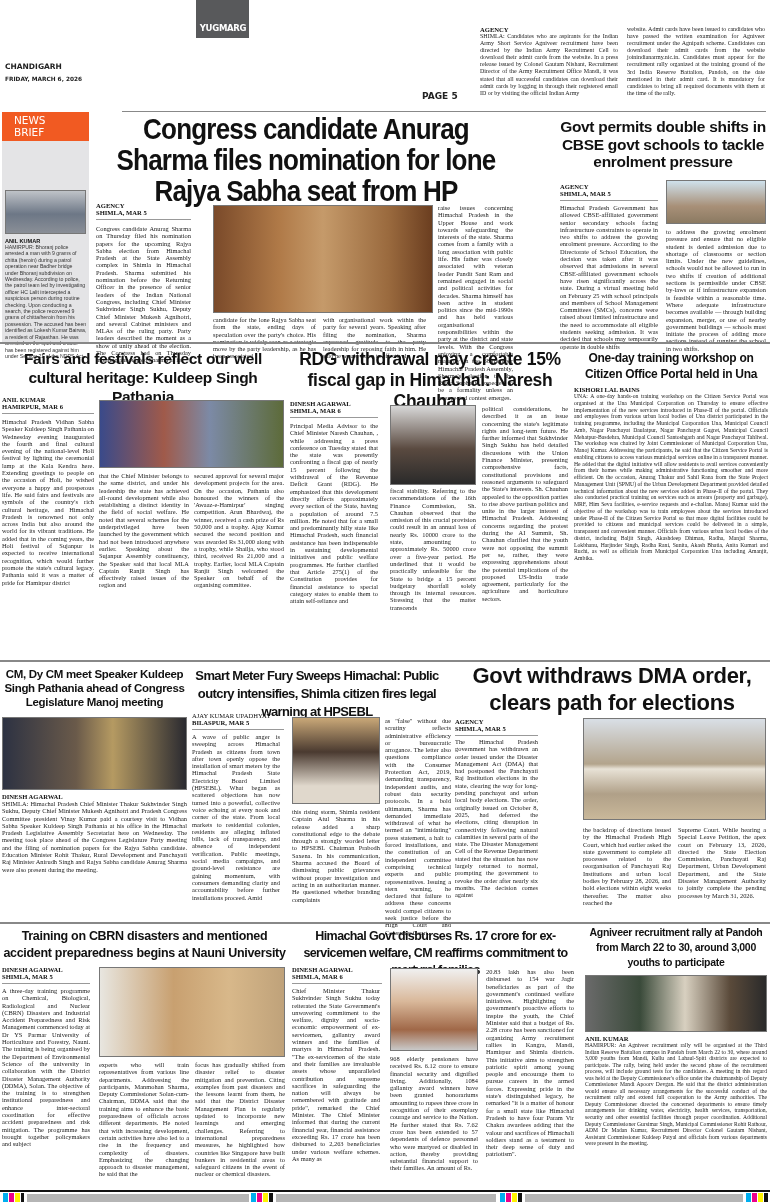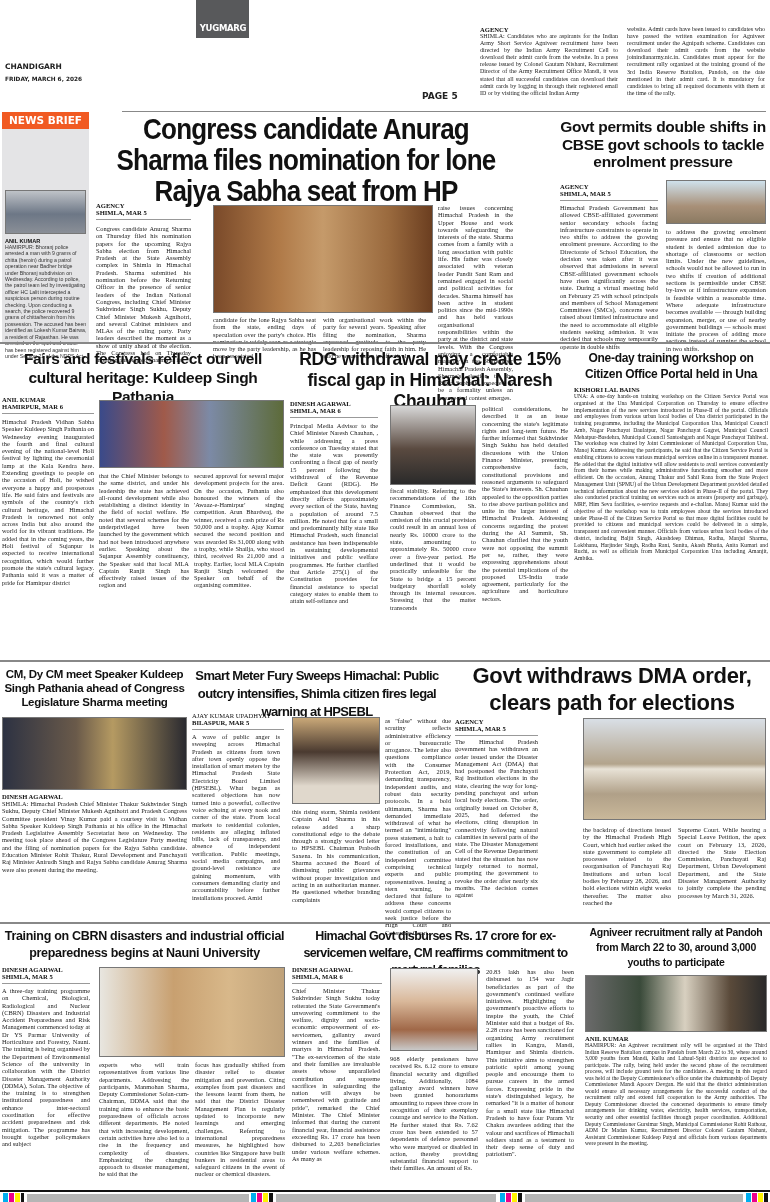--- a/index.html
+++ b/index.html
@@ -26,21 +26,21 @@
 </div>
 
 <div class="abs" style="left:480px;top:26px;width:286px;">
   <div class="byline">AGENCY</div>
   <div class="body-text" style="position:absolute;left:0;top:7px;width:138px;font-size:6px;line-height:7.1px;">SHIMLA: Candidates who are aspirants for the Indian Army Short Service Agniveer recruitment have been directed by the Indian Army Recruitment Cell to download their admit cards from the website. In a press release issued by Colonel Gautam Nishant, Recruitment Director of the Army Recruitment Office Mandi, it was stated that all successful candidates can download their admit cards by logging in through their registered email ID or by visiting the official Indian Army</div>
   <div class="body-text" style="position:absolute;left:147px;top:0;width:138px;font-size:6px;line-height:7.1px;">website. Admit cards have been issued to candidates who have passed the written examination for Agniveer recruitment under the Agnipath scheme. Candidates can download their admit cards from the website joinindianarmy.nic.in. Candidates must appear for the recruitment rally organized at the training ground of the 3rd India Reserve Battalion, Pandoh, on the date mentioned in their admit card. It is mandatory for candidates to bring all required documents with them at the time of the rally.</div>
 </div>
 <div class="abs" style="left:122px;top:111px;width:644px;height:1px;background:#888;"></div>
 
 <div class="abs" style="left:2px;top:112px;width:87px;height:232px;background:#e4e4e6;">
-  <div class="sans" style="background:#f15a22;color:#fff;font-size:10.5px;font-weight:bold;text-align:center;padding:2px 0 3px;">NEWS BRIEF</div>
+  <div class="sans" style="background:#f15a22;color:#fff;font-size:10.5px;font-weight:normal;text-align:left;padding:2px 12px 3px;">NEWS BRIEF</div>
   <div class="photo" style="left:3px;top:78px;width:81px;height:44px;background:linear-gradient(180deg,#bfc3c8,#6d7786 55%,#8a8f97);"></div>
   <div class="abs cond" style="left:3px;top:126px;font-size:5.6px;font-weight:bold;">ANIL KUMAR</div>
   <div class="abs cond" style="left:3px;top:132px;width:82px;font-size:5.2px;line-height:6.4px;color:#333;">HAMIRPUR: Bhoranj police arrested a man with 9 grams of chitta (heroin) during a patrol operation near Badher bridge under Bhoranj subdivision on Wednesday. According to police, the patrol team led by investigating officer HC Lalit intercepted a suspicious person during routine checking. Upon conducting a search, the police recovered 9 grams of chitta/heroin from his possession. The accused has been identified as Lokesh Kumar Bairwa, a resident of Rajasthan. He was arrested on the spot and a case has been registered against him under Section 21 of the NDPS Act.</div>
 </div>
 
 <div class="head cond" style="left:96px;top:114px;width:420px;font-size:26px;line-height:27px;font-weight:900;transform:scaleY(1.15);transform-origin:top;letter-spacing:-0.8px;">Congress candidate Anurag Sharma files nomination for lone Rajya Sabha seat from HP</div>
 <div class="abs" style="left:96px;top:202px;width:95px;">
   <div class="byline">AGENCY</div>
   <div class="byline byline-rule">SHIMLA, MAR 5</div>
 </div>
@@ -80,21 +80,21 @@
 <div class="photo" style="left:390px;top:405px;width:86px;height:80px;background:linear-gradient(180deg,#d8d8d8,#5a4a40 55%,#2a2a2a);"></div>
 <div class="body-text abs" style="left:390px;top:487px;width:86px;">fiscal stability. Referring to the recommendations of the 16th Finance Commission, Sh. Chauhan observed that the omission of this crucial provision could result in an annual loss of nearly Rs. 10000 crore to the state, amounting to approximately Rs. 50000 crore over a five-year period. He underlined that it would be practically unfeasible for the State to bridge a 15 percent budgetary shortfall solely through its internal resources. Stressing that the matter transcends</div>
 <div class="body-text abs" style="left:482px;top:405px;width:86px;">political considerations, he described it as an issue concerning the state's legitimate rights and long-term future. He further informed that Sukhvinder Singh Sukhu has held detailed discussions with the Union Finance Minister, presenting comprehensive facts, constitutional provisions and reasoned arguments to safeguard the State's interests. Sh. Chauhan appealed to the opposition parties to rise above partisan politics and unite in the larger interest of Himachal Pradesh. Addressing concerns regarding the protest during the AI Summit, Sh. Chauhan clarified that the youth were not opposing the summit per se, rather, they were expressing apprehensions about the potential implications of the proposed US-India trade agreement, particularly for the agriculture and horticulture sectors.</div>
 
 <div class="head sans" style="left:574px;top:350px;width:194px;font-size:12px;line-height:16px;">One-day training workshop on Citizen Office Portal held in Una</div>
 <div class="byline abs" style="left:574px;top:386px;">KISHORI LAL BAINS</div>
 <div class="body-text abs" style="left:574px;top:393px;width:194px;font-size:5.7px;line-height:6.75px;">UNA: A one-day hands-on training workshop on the Citizen Service Portal was organised at the Una Municipal Corporation on Thursday to ensure effective implementation of the new services introduced in Phase-II of the portal. Officials and employees from various urban local bodies of Una district participated in the training programme, including the Municipal Corporation Una, Municipal Council Amb, Nagar Panchayat Daulatpur, Nagar Panchayat Gagret, Municipal Council Mehatpur-Basdehra, Municipal Council Santoshgarh and Nagar Panchayat Tahliwal. The workshop was chaired by Joint Commissioner of Municipal Corporation Una, Manoj Kumar. Addressing the participants, he said that the Citizen Service Portal is enabling citizens to access various municipal services online in a transparent manner. He added that the digital initiative will allow residents to avail services conveniently from their homes while making administrative functioning smoother and more efficient. On the occasion, Anurag Thakur and Sahil Rana from the State Project Management Unit (SPMU) of the Urban Development Department provided detailed technical information about the new services added in Phase-II of the portal. They also conducted practical training on services such as arrears (property and garbage), MRF, Him Seva facilities, e-service requests and e-challan. Manoj Kumar said the objective of the workshop was to train employees about the services introduced under Phase-II of the Citizen Service Portal so that more digital facilities could be provided to citizens and municipal services could be delivered in a simple, transparent and convenient manner. Officials from various urban local bodies of the district, including Baljit Singh, Akashdeep Dhiman, Radha, Manjul Sharma, Lokbhanu, Harjinder Singh, Radha Rani, Sunita, Akash Bhatia, Anita Kumari and Ruchi, as well as officials from Municipal Corporation Una including Amanjit, Ambika.</div>
 
 <div class="hrule" style="top:660px;"></div>
 
-<div class="head sans" style="left:2px;top:667px;width:185px;font-size:11.5px;line-height:14px;">CM, Dy CM meet Speaker Kuldeep Singh Pathania ahead of Congress Legislature Sharma meeting</div>
+<div class="head sans" style="left:2px;top:667px;width:185px;font-size:11.5px;line-height:14px;">CM, Dy CM meet Speaker Kuldeep Singh Pathania ahead of Congress Legislature Manoj meeting</div>
 <div class="photo" style="left:2px;top:717px;width:185px;height:73px;background:linear-gradient(90deg,#2d3242,#6a5a4a 40%,#b59a62 60%,#2a2a30);"></div>
 <div class="byline abs" style="left:2px;top:793px;">DINESH AGARWAL</div>
 <div class="body-text abs" style="left:2px;top:800px;width:185px;">SHIMLA: Himachal Pradesh Chief Minister Thakur Sukhvinder Singh Sukhu, Deputy Chief Minister Mukesh Agnihotri and Pradesh Congress Committee president Vinay Kumar paid a courtesy visit to Vidhan Sabha Speaker Kuldeep Singh Pathania at his office in the Himachal Pradesh Legislative Assembly Secretariat here on Wednesday. The meeting took place ahead of the Congress Legislature Party meeting and the filing of nomination papers for the Rajya Sabha candidate. Education Minister Rohit Thakur, Rural Development and Panchayati Raj Minister Anirudh Singh and Rajya Sabha candidate Anurag Sharma were also present during the meeting.</div>
 
 <div class="head cond" style="left:192px;top:667px;width:250px;font-size:13px;line-height:18px;letter-spacing:-0.6px;">Smart Meter Fury Sweeps Himachal: Public outcry intensifies, Shimla citizen fires legal warning at HPSEBL</div>
 <div class="abs" style="left:192px;top:712px;width:92px;">
   <div class="byline" style="font-weight:normal;">AJAY KUMAR UPADHYAY</div>
   <div class="byline byline-rule">BILASPUR, MAR 5</div>
 </div>
 <div class="body-text abs" style="left:192px;top:733px;width:88px;">A wave of public anger is sweeping across Himachal Pradesh as citizens from town after town openly oppose the installation of smart meters by the Himachal Pradesh State Electricity Board Limited (HPSEBL). What began as scattered objections has now turned into a powerful, collective voice echoing at every nook and corner of the state. From local markets to residential colonies, residents are alleging inflated bills, lack of transparency, and absence of independent verification. Public meetings, social media campaigns, and ground-level resistance are gaining momentum, with consumers demanding clarity and accountability before further installations proceed. Amid</div>
@@ -107,21 +107,21 @@
   <div class="byline">AGENCY</div>
   <div class="byline byline-rule">SHIMLA, MAR 5</div>
 </div>
 <div class="body-text abs" style="left:455px;top:738px;width:83px;">The Himachal Pradesh government has withdrawn an order issued under the Disaster Management Act (DMA) that had postponed the Panchayati Raj Institution elections in the state, clearing the way for long-pending panchayat and urban local body elections. The order, originally issued on October 8, 2025, had deferred the elections, citing disruption in connectivity following natural calamities in several parts of the state. The Disaster Management Cell of the Revenue Department stated that the situation has now largely returned to normal, prompting the government to revoke the order after nearly six months. The decision comes against</div>
 <div class="photo" style="left:583px;top:718px;width:183px;height:102px;background:linear-gradient(180deg,#d9dfe6,#b3a48c 45%,#e8e2d6 50%,#b0a088 75%,#c9b89a);"></div>
 <div class="body-text abs" style="left:583px;top:826px;width:88px;">the backdrop of directions issued by the Himachal Pradesh High Court, which had earlier asked the state government to complete all processes related to the reorganisation of Panchayati Raj Institutions and urban local bodies by February 28, 2026, and hold elections within eight weeks thereafter. The matter also reached the</div>
 <div class="body-text abs" style="left:678px;top:826px;width:88px;">Supreme Court. While hearing a Special Leave Petition, the apex court on February 13, 2026, directed the State Election Commission, Panchayati Raj Department, Urban Development Department, and the State Disaster Management Authority to jointly complete the pending processes by March 31, 2026.</div>
 
 <div class="hrule" style="top:922px;"></div>
 
-<div class="head sans" style="left:2px;top:928px;width:285px;font-size:12.5px;line-height:17px;">Training on CBRN disasters and industrial official preparedness begins at Nauni University</div>
+<div class="head sans" style="left:2px;top:928px;width:285px;font-size:12.5px;line-height:17px;">Training on CBRN disasters and mentioned accident preparedness begins at Nauni University</div>
 <div class="abs" style="left:2px;top:966px;width:88px;">
   <div class="byline">DINESH AGARWAL</div>
   <div class="byline byline-rule">SHIMLA, MAR 5</div>
 </div>
 <div class="body-text abs" style="left:2px;top:987px;width:88px;">A three-day training programme on Chemical, Biological, Radiological and Nuclear (CBRN) Disasters and Industrial Accident Preparedness and Risk Management commenced today at Dr YS Parmar University of Horticulture and Forestry, Nauni. The training is being organised by the Department of Environmental Science of the university in collaboration with the District Disaster Management Authority (DDMA), Solan. The objective of the training is to strengthen institutional preparedness and enhance inter-sectoral coordination for effective accident preparedness and risk mitigation. The programme has brought together policymakers and subject</div>
 <div class="photo" style="left:99px;top:967px;width:186px;height:90px;background:linear-gradient(90deg,#e8e6e0,#c8a070 40%,#d8b88a 70%,#bfa27a);"></div>
 <div class="body-text abs" style="left:99px;top:1061px;width:90px;">experts who will train representatives from various line departments. Addressing the participants, Manmohan Sharma, Deputy Commissioner Solan-cum-Chairman, DDMA said that the training aims to enhance the basic preparedness of officials across different departments. He noted that with increasing development, certain activities have also led to a rise in the frequency and complexity of disasters. Emphasizing the changing approach to disaster management, he said that the</div>
 <div class="body-text abs" style="left:195px;top:1061px;width:90px;">focus has gradually shifted from disaster relief to disaster mitigation and prevention. Citing examples from past disasters and the lessons learnt from them, he said that the District Disaster Management Plan is regularly updated to incorporate new learnings and emerging challenges. Referring to international preparedness measures, he highlighted how countries like Singapore have built bunkers in residential areas to safeguard citizens in the event of nuclear or chemical disasters.</div>
 
 <div class="head cond" style="left:292px;top:928px;width:287px;font-size:12.5px;line-height:17px;letter-spacing:-0.6px;">Himachal Govt disburses Rs. 17 crore for ex-servicemen welfare, CM reaffirms commitment to martyrs' families</div>

